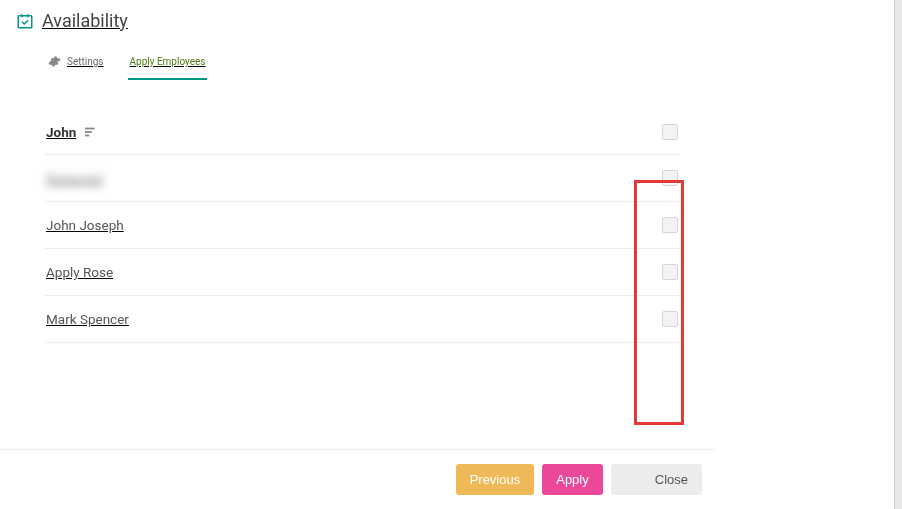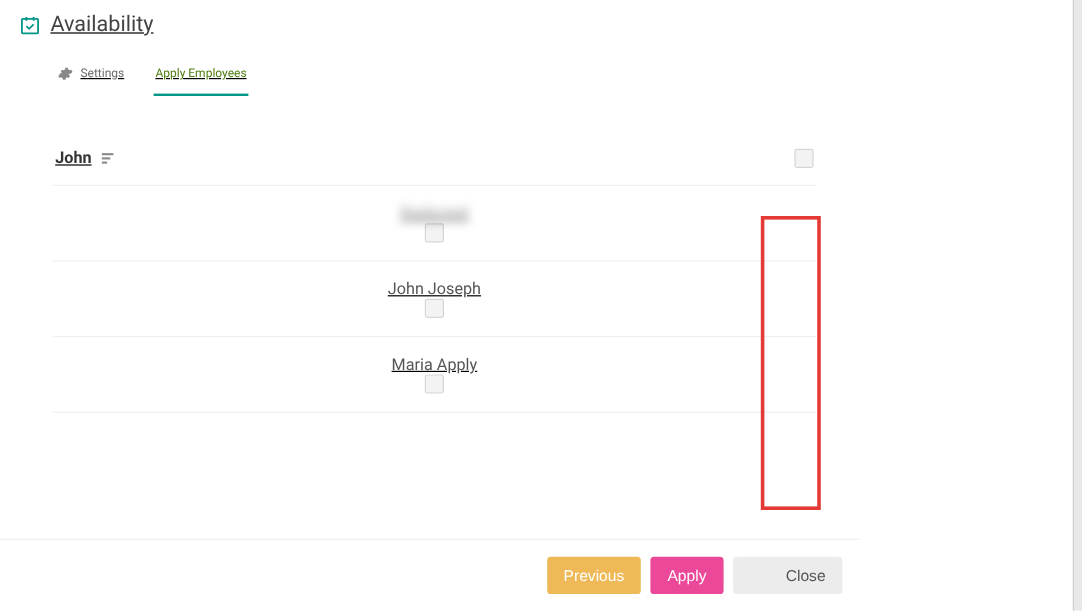--- a/index.html
+++ b/index.html
@@ -120,21 +120,20 @@
       background: #f3f3f3;
       cursor: pointer;
       flex-shrink: 0;
     }
     .table-row {
       display: flex;
       align-items: center;
       justify-content: space-between;
       padding: 15px 2px;
       border-bottom: 1px solid #eee;
-      flex-direction: column;
     }
     .row-name {
       font-size: 13.5px;
       color: #555;
     }
     .row-name.blurred {
       filter: blur(4px);
       color: #999;
     }
     .highlight-box {
@@ -226,21 +225,25 @@
 
     <div class="table-row">
       <span class="row-name blurred">Redacted</span>
       <div class="checkbox"></div>
     </div>
     <div class="table-row">
       <span class="row-name">John Joseph</span>
       <div class="checkbox"></div>
     </div>
     <div class="table-row">
-      <span class="row-name">Maria Apply</span>
+      <span class="row-name">Apply Rose</span>
+      <div class="checkbox"></div>
+    </div>
+    <div class="table-row">
+      <span class="row-name">Mark Spencer</span>
       <div class="checkbox"></div>
     </div>
   </div>
 
   <div class="highlight-box"></div>
 
   <div class="footer">
     <button class="btn btn-prev">Previous</button>
     <button class="btn btn-apply">Apply</button>
     <button class="btn btn-close">Close</button>

